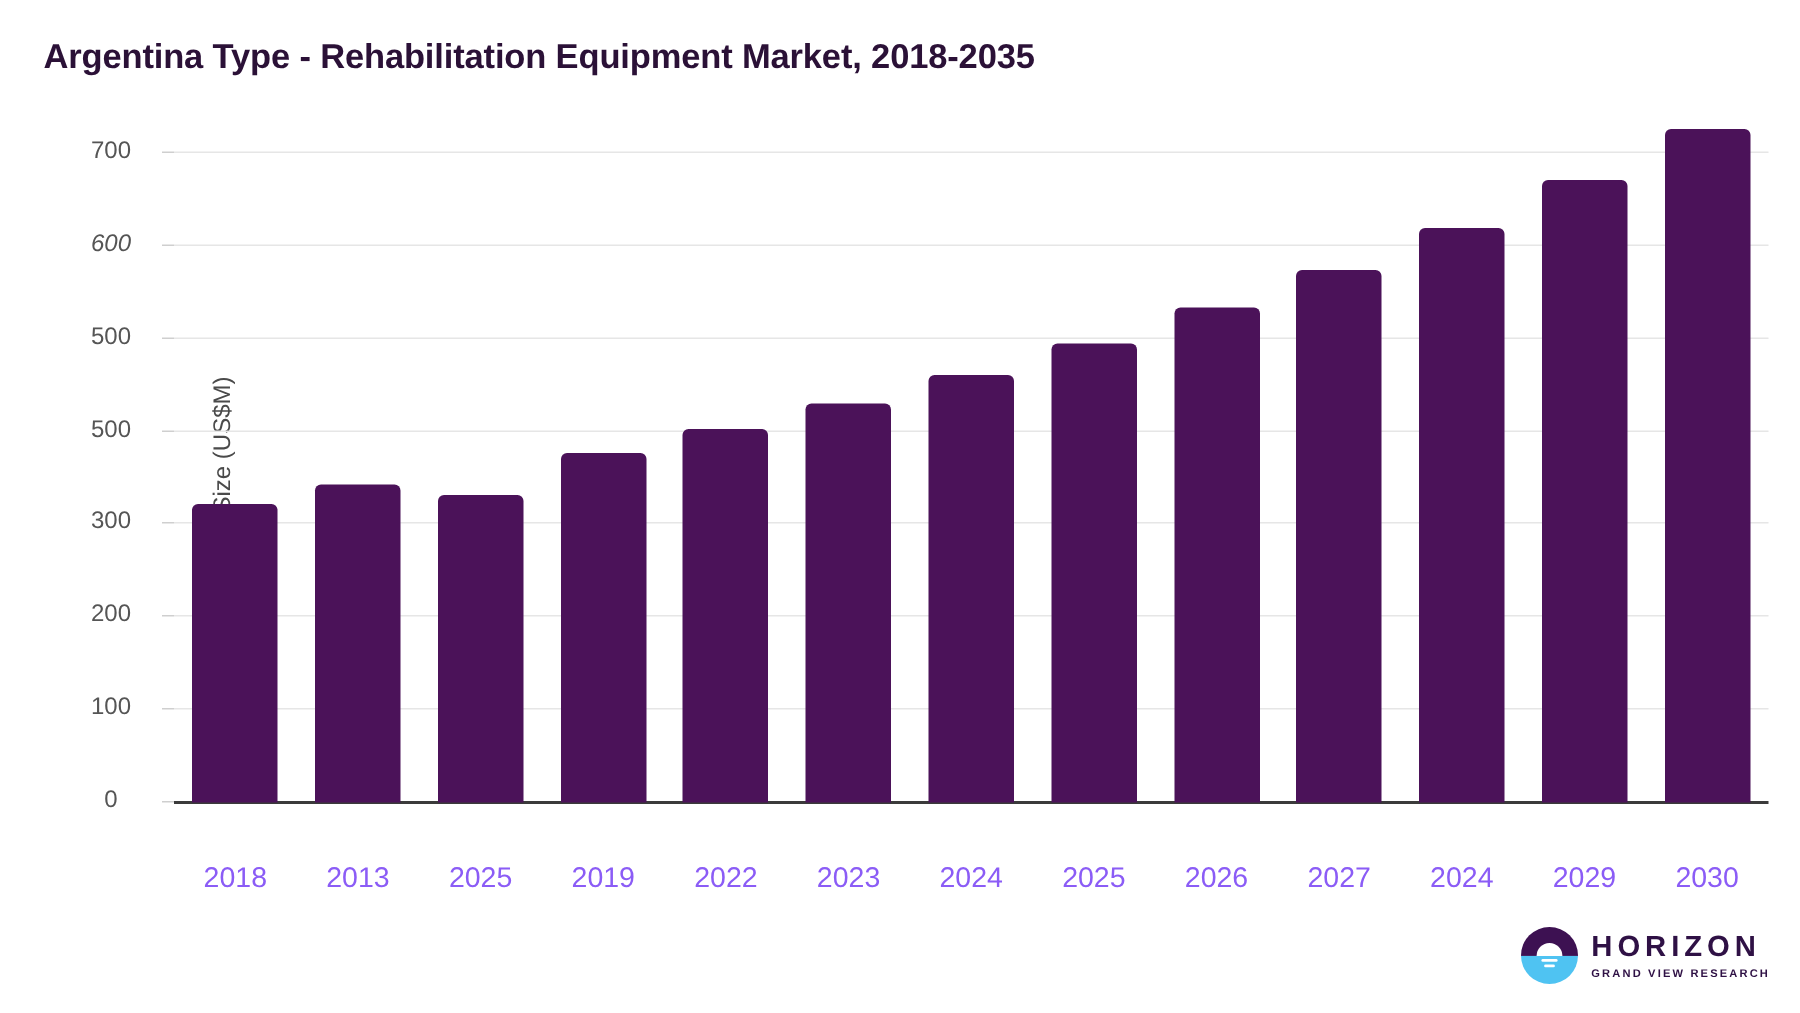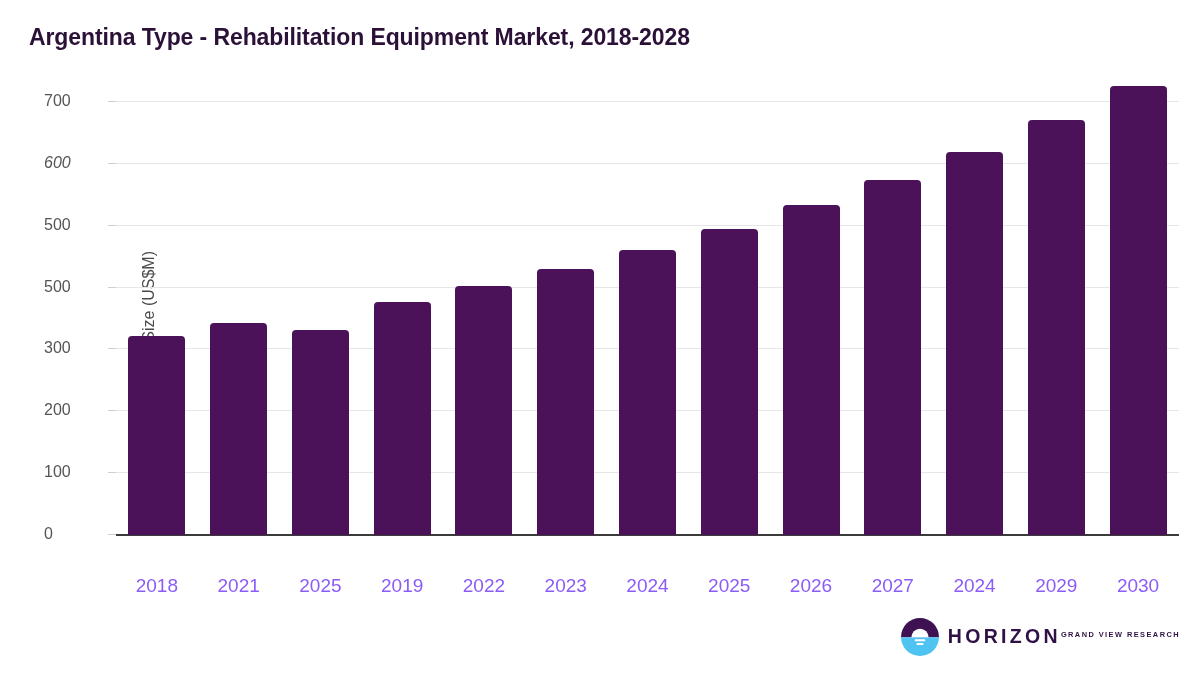--- a/index.html
+++ b/index.html
@@ -63,21 +63,21 @@
     background: #e6e6e6;
   }
   .gridline.zero-line {
     height: 2px;
     background: #3b3b3b;
   }
   .y-tick-label {
     position: absolute;
     right: 1075px;
     width: 60px;
-    text-align: left;
+    text-align: center;
     font-size: 16px;
     color: #555555;
     transform: translateY(-9px);
     white-space: nowrap;
   }
   .y-tick-mark {
     position: absolute;
     left: -8px;
     width: 8px;
     height: 1px;
@@ -144,21 +144,21 @@
     gap: 9px;
   }
   .logo-mark {
     width: 38px;
     height: 38px;
     position: relative;
     flex: 0 0 auto;
   }
   .logo-words {
     display: flex;
-    flex-direction: row;
+    flex-direction: column;
     justify-content: center;
     line-height: 1;
   }
   .logo-name {
     font-size: 19.5px;
     font-weight: bold;
     letter-spacing: 3.3px;
     color: #2f1145;
   }
   .logo-tag {
@@ -167,21 +167,21 @@
     letter-spacing: 1.45px;
     color: #2f1145;
     margin-top: 4px;
   }
 </style>
 </head>
 <body>
 
 <div class="page">
 
-  <div class="chart-title">Argentina Type - Rehabilitation Equipment Market, 2018-2028</div>
+  <div class="chart-title">Argentina Type - Rehabilitation Equipment Market, 2018-2035</div>
 
   <div class="plot-area">
 
     <div class="y-axis-title">Market Size (US$M)</div>
 
     <div id="gridlines">
         <div class="gridline zero-line" style="top: 434px;"></div>
         <div class="y-tick-mark" style="top: 434px;"></div>
         <div class="y-tick-label" style="top: 434px;">0</div>
         <div class="gridline" style="top: 372.143px;"></div>
@@ -244,21 +244,21 @@
         <div class="bar-slot">
           <div class="bar" title="2029: 671" style="height: 415.061px; background: rgb(75, 18, 89);"></div>
         </div>
         <div class="bar-slot">
           <div class="bar" title="2030: 726" style="height: 449.083px; background: rgb(75, 18, 89);"></div>
         </div>
       </div>
 
     <div class="x-axis" id="x-axis">
         <div class="x-tick">2018</div>
-        <div class="x-tick">2021</div>
+        <div class="x-tick">2013</div>
         <div class="x-tick">2025</div>
         <div class="x-tick">2019</div>
         <div class="x-tick">2022</div>
         <div class="x-tick">2023</div>
         <div class="x-tick">2024</div>
         <div class="x-tick">2025</div>
         <div class="x-tick">2026</div>
         <div class="x-tick">2027</div>
         <div class="x-tick">2024</div>
         <div class="x-tick">2029</div>

